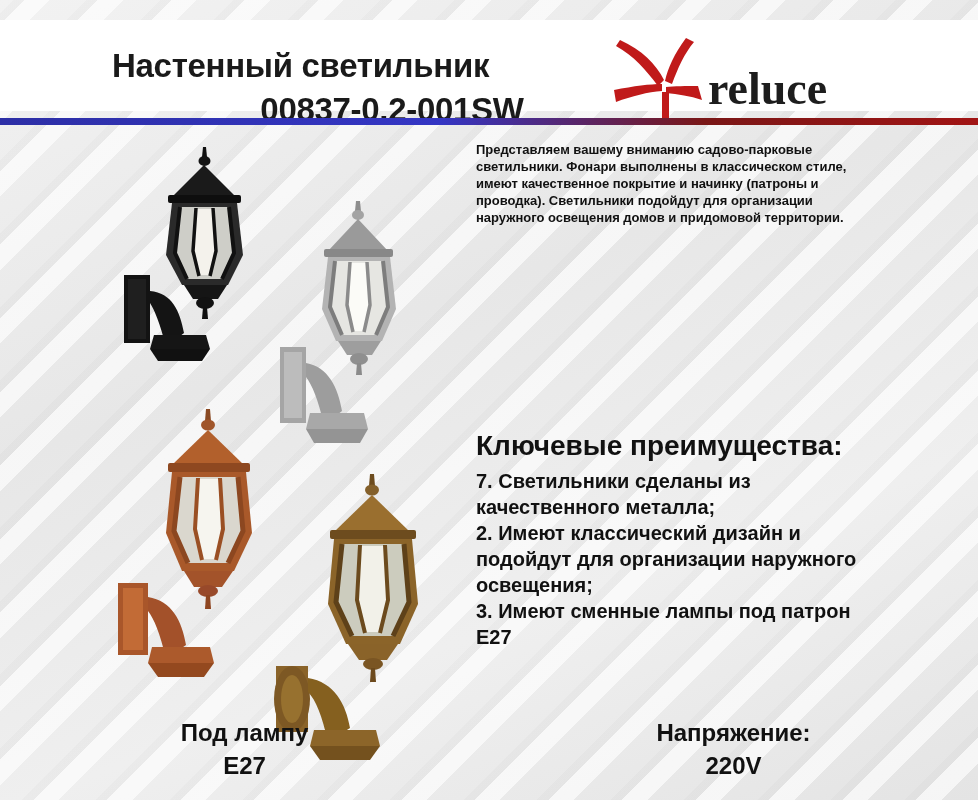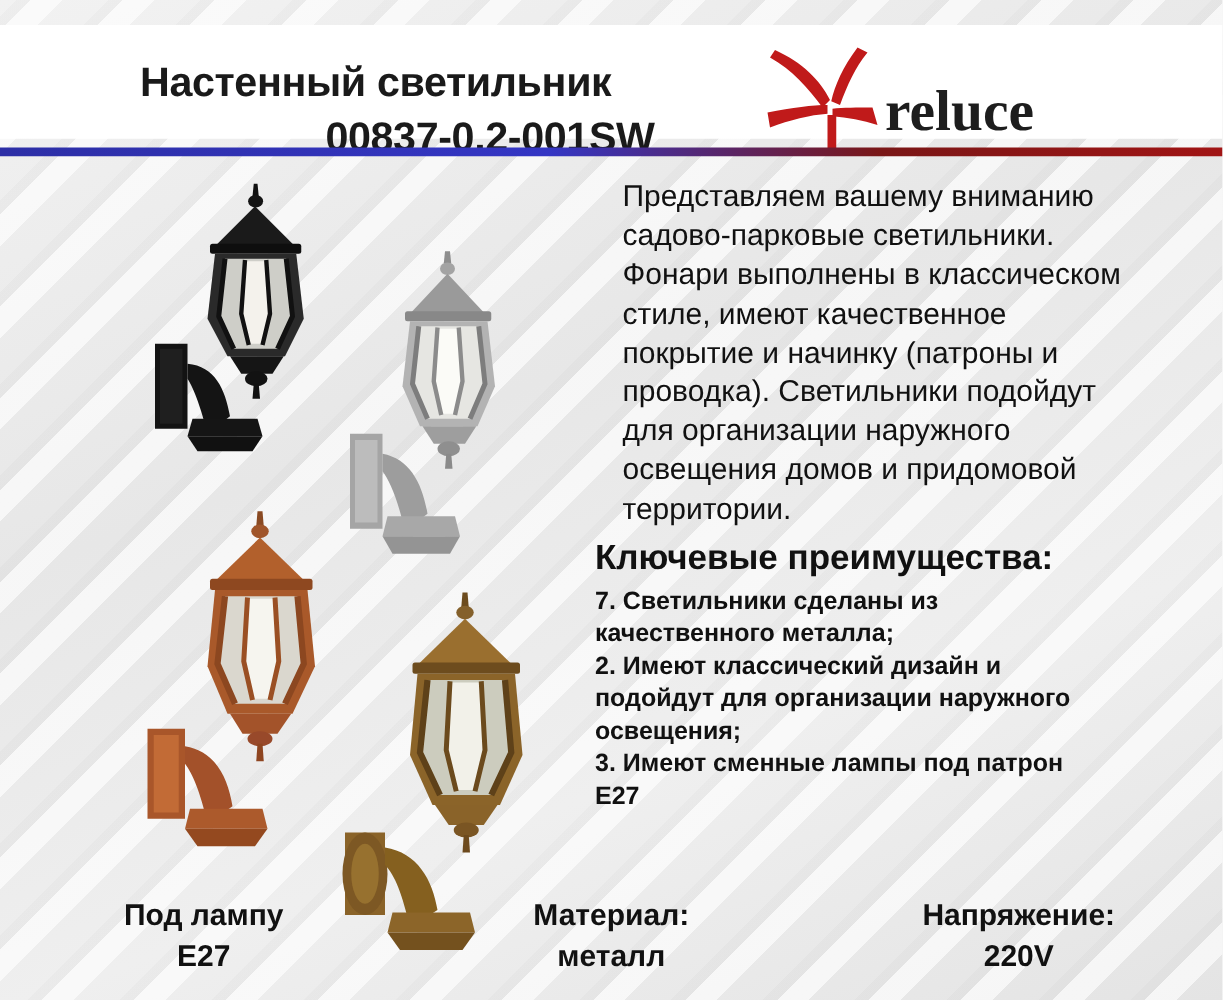--- a/index.html
+++ b/index.html
@@ -82,27 +82,27 @@
     top: 125px;
     width: 470px;
     height: 590px;
   }
   .lamp { position: absolute; }
   .lamp svg { display:block; }
 
   
   .intro {
     position: absolute;
-    left: 498px;
+    left: 476px;
     top: 142px;
     width: 404px;
-    font-size: 24px;
+    font-size: 13px;
     line-height: 1.30;
     color: #111111;
-    font-weight: normal;
+    font-weight: bold;
   }
   .adv-title {
     position: absolute;
     left: 476px;
     top: 430px;
     width: 420px;
     font-size: 28px;
     font-weight: bold;
     color: #111111;
   }
@@ -290,21 +290,17 @@
     <div>2. Имеют классический дизайн и подойдут для организации наружного освещения;</div>
     <div>3. Имеют сменные лампы под патрон Е27</div>
   </div>
 
   <div class="specs">
     <div class="spec">
       <span>Под лампу</span>
       <span class="val">Е27</span>
     </div>
     <div class="spec">
-      <span>Материал:</span>
-      <span class="val">металл</span>
-    </div>
-    <div class="spec">
       <span>Напряжение:</span>
       <span class="val">220V</span>
     </div>
   </div>
 </div>
 
 </body></html>

